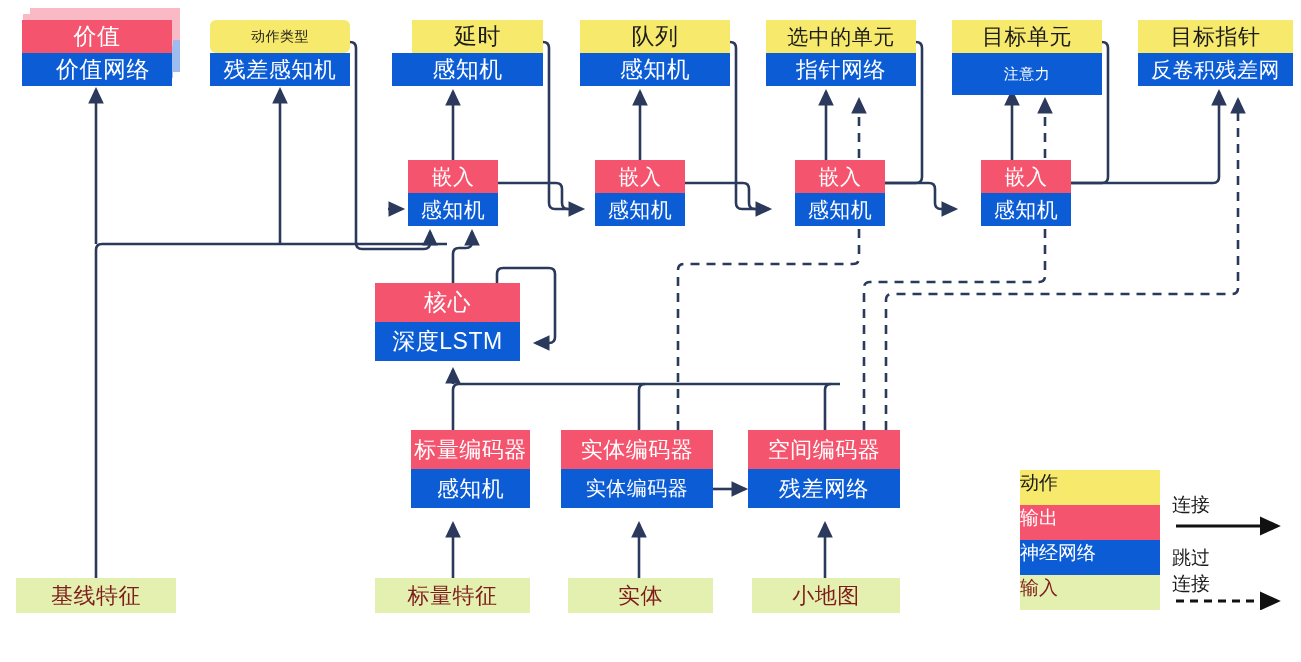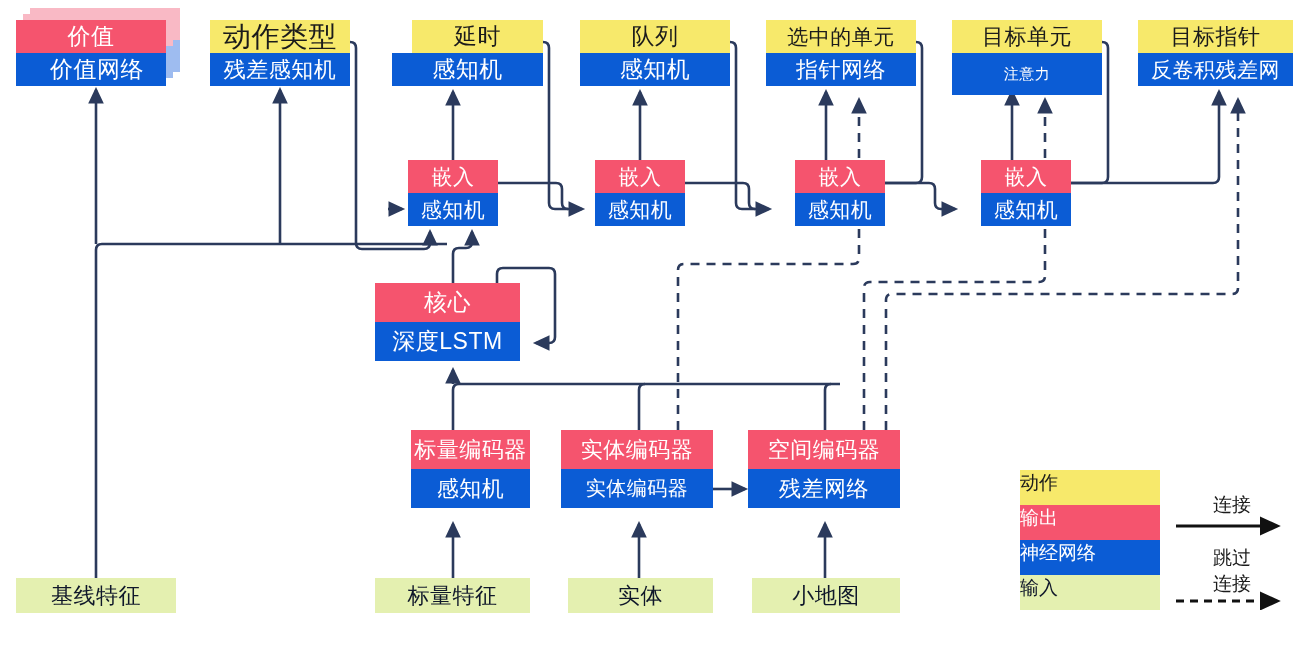--- a/index.html
+++ b/index.html
@@ -9,32 +9,32 @@
   svg.wires{position:absolute;left:0;top:0;width:1301px;height:662px;pointer-events:none;}
 
   .node{position:absolute;box-sizing:border-box;}
   .node .cell{
     display:flex;align-items:center;justify-content:center;
     box-sizing:border-box;white-space:nowrap;letter-spacing:0.5px;
   }
   .cell.action{background:#F7E96B;color:#1b1b1b;}
   .cell.output{background:#F5546E;color:#ffffff;}
   .cell.net{background:#0B5CD5;color:#ffffff;}
-  .cell.input{background:#E4F0B0;color:#0f172a;}
+  .cell.input{background:#E4F0B0;color:#7f1d1d;}
 
   
   .stack{position:absolute;}
   .stack .s-out{background:#F9B9C5;}
   .stack .s-net{background:#9EBCF0;}
 
   .legend-box{position:absolute;left:1020px;top:470px;width:140px;height:140px;}
   .legend-box .cell{height:35px;width:140px;font-size:19px;}
 
   .legend-arrows{position:absolute;left:1172px;top:470px;width:120px;height:140px;}
-  .leg-label{position:absolute;width:120px;text-align:center;font-size:19px;color:#1b1b1b;white-space:nowrap;}
+  .leg-label{position:absolute;width:120px;text-align:left;font-size:19px;color:#1b1b1b;white-space:nowrap;}
 </style>
 </head>
 <body>
 
 <div id="canvas">
 
   <svg class="wires" viewBox="0 0 1301 662">
     <defs>
       <marker id="ah" markerWidth="9" markerHeight="9" refX="5.2" refY="3" orient="auto">
         <path d="M0,0 L6.4,3 L0,6 z" fill="#2B3A5C"></path>
@@ -91,27 +91,27 @@
   </svg>
 
   <div class="stack" style="left:30px;top:8px;width:150px;height:64px;">
     <div class="s-out" style="height:32px;"></div>
       <div class="s-net" style="height:32px;"></div>
   </div>
   <div class="stack" style="left:23px;top:14px;width:150px;height:64px;">
     <div class="s-out" style="height:32px;"></div>
       <div class="s-net" style="height:32px;"></div>
   </div>
-  <div class="node" style="left:16px;top:20px;width:150px;height:66px;">
+  <div class="node" style="left:22px;top:20px;width:150px;height:66px;">
     <div class="cell output" style="height:33px;font-size:23px;">价值</div>
     <div class="cell net" style="height:33px;font-size:23px;padding-left:12px;">价值网络</div>
   </div>
 
   <div class="node" style="left:210px;top:20px;width:140px;height:66px;">
-    <div class="cell action" style="height:33px;font-size:28px;">动作类型</div>
+    <div class="cell action" style="height:33px;font-size:14px;border-radius:6px;">动作类型</div>
     <div class="cell net" style="height:33px;font-size:22px;">残差感知机</div>
   </div>
 
   <div class="node" style="left:392px;top:20px;width:151px;height:66px;">
     <div class="cell action" style="height:33px;font-size:23px;margin-left:20px;">延时</div>
     <div class="cell net" style="height:33px;font-size:23px;">感知机</div>
   </div>
 
   <div class="node" style="left:580px;top:20px;width:150px;height:66px;">
     <div class="cell action" style="height:33px;font-size:23px;">队列</div>

